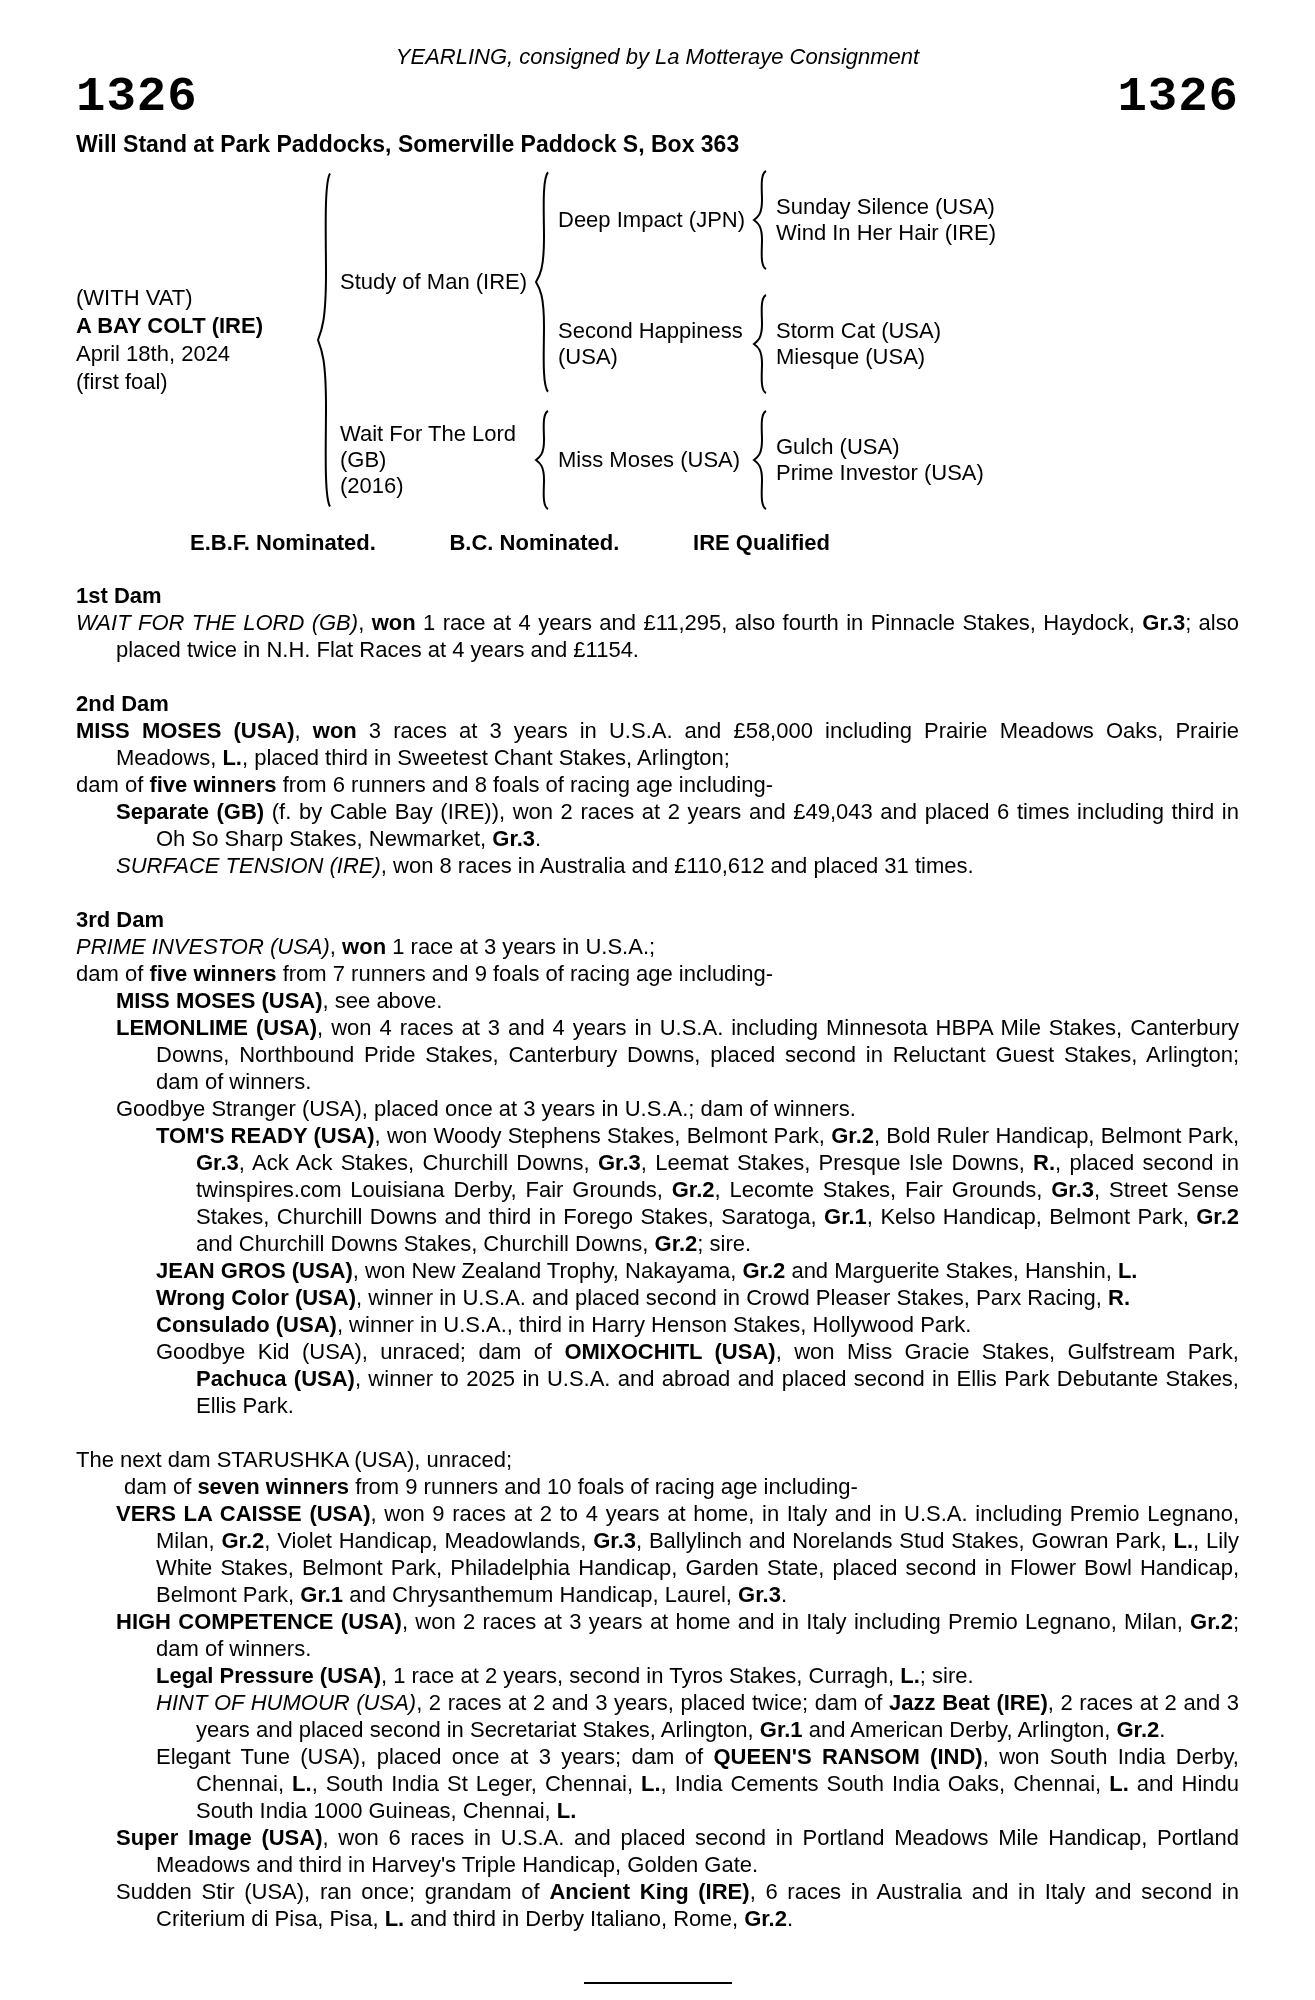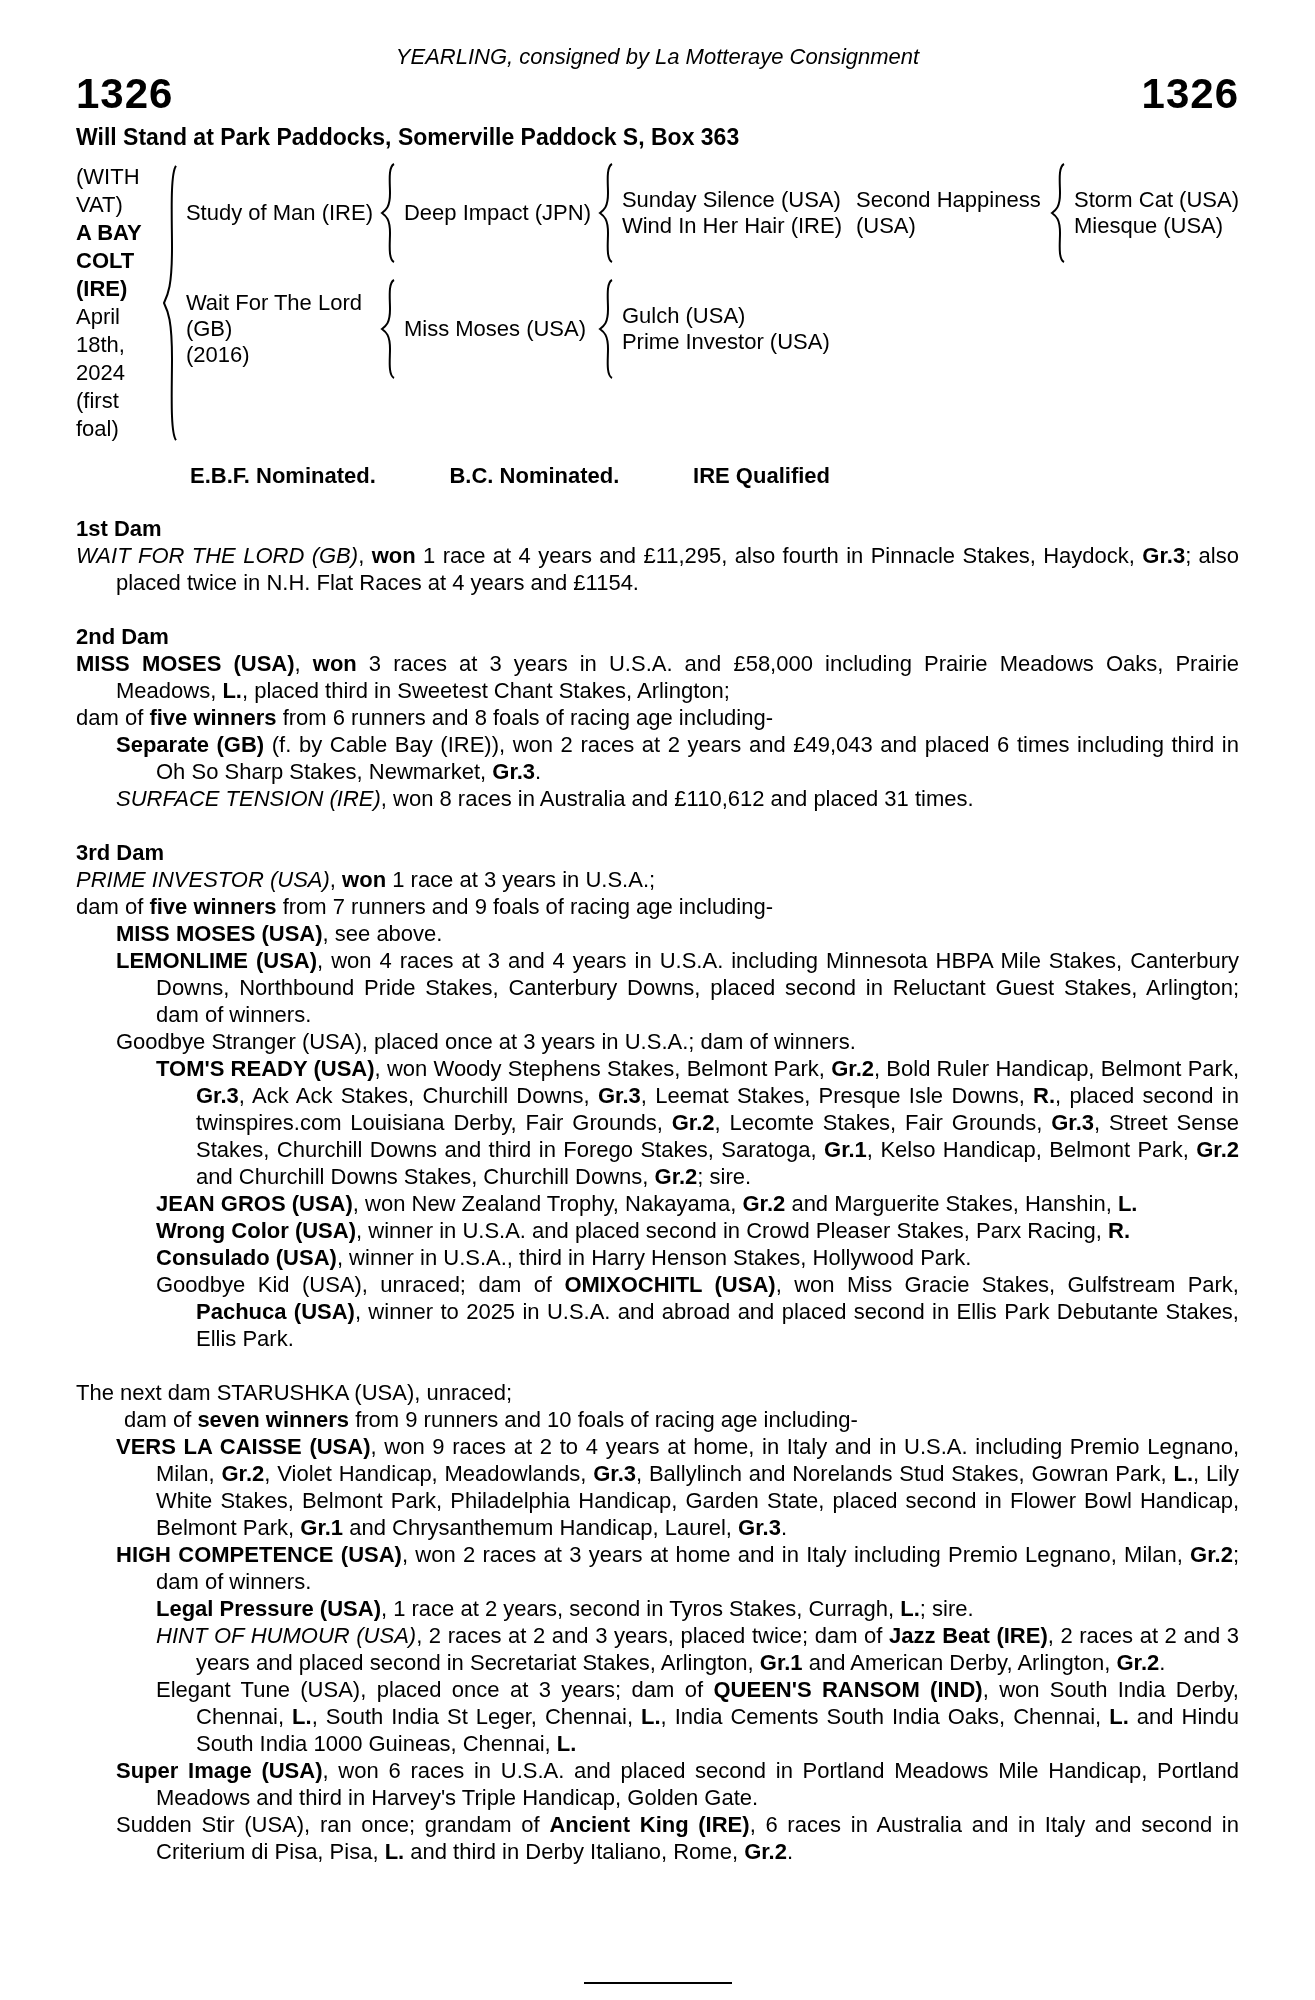--- a/index.html
+++ b/index.html
@@ -6,33 +6,33 @@
   html,body { background:#ffffff; }
   body {
     width:1315px; height:2000px;
     font-family:"Liberation Sans", sans-serif;
     color:#000; position:relative; overflow:hidden;
   }
   .page { padding:44px 76px 0 76px; }
 
   .consign { text-align:center; font-style:italic; font-size:22px; line-height:26px; }
   .lot-row { display:flex; justify-content:space-between; margin-top:2px; }
-  .lot { font-size:42px; font-weight:bold; line-height:1.05; letter-spacing:1px; }
+  .lot { font-size:49px; font-weight:bold; line-height:1.05; letter-spacing:1px;font-family:Liberation Mono, monospace; }
   .stand { font-size:23px; font-weight:bold; margin-top:8px; }
 
   .pedigree { display:flex; margin-top:12px; }
   .colt-info { width:238px; align-self:center; font-size:22px; line-height:28px; }
   .colt-name { font-weight:bold; }
   .tree { display:flex; flex:1; }
   .brace-wrap { align-self:stretch; display:flex; width:20px; flex:0 0 20px; }
   .brace-wrap svg { width:100%; height:100%; }
   .parents { display:flex; flex-direction:column; gap:16px; flex:1; }
   .gen-row { display:flex; align-items:center; }
   .p-name, .gp-name { width:198px; flex:0 0 198px; font-size:22px; line-height:26px; padding-left:6px; }
-  .gp-col { display:flex; flex-direction:row; gap:8px; flex:1; }
+  .gp-col { display:flex; flex-direction:column; gap:24px; flex:1; }
   .ggp-col { display:flex; flex-direction:column; justify-content:center; }
   .ggp-col .ggp { font-size:22px; line-height:26px; padding-left:6px; white-space:nowrap; }
 
   .noms { display:flex; justify-content:space-between; width:640px; margin:20px 0 0 114px;
           font-weight:bold; font-size:22px; }
 
   .sections { margin-top:26px; font-size:22px; line-height:27px; }
   .section { margin-top:27px; }
   .section:first-child { margin-top:0; }
   .sec-heading { font-weight:bold; }

